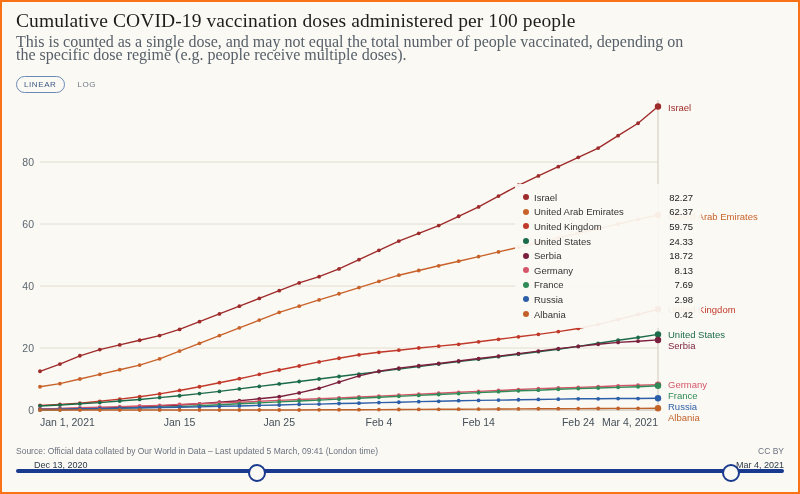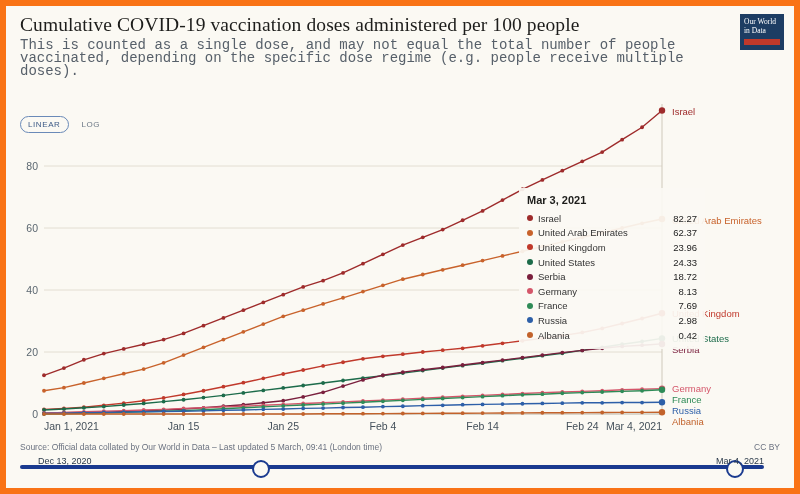--- a/index.html
+++ b/index.html
@@ -1,60 +1,55 @@
 <!DOCTYPE html>
 <html><head>
 <meta charset="utf-8">
 <style>
   html,body{margin:0;padding:0;background:#ffffff;}
   body{width:800px;height:494px;font-family:"Liberation Sans",sans-serif;}
-  #frame{position:relative;width:800px;height:494px;box-sizing:border-box;border:6px solid #f97316;background:#fbf9f3;overflow:hidden;}
+  #frame{position:relative;width:800px;height:494px;box-sizing:border-box;border:2px solid #f97316;background:#fbf9f3;overflow:hidden;}
   .title{position:absolute;left:14px;top:8px;font-family:"Liberation Serif",serif;font-size:19.5px;color:#1d1d1b;letter-spacing:.1px;}
-  .subtitle{position:absolute;left:14px;top:33px;width:680px;font-size:14px;line-height:13px;color:#57606a;font-family:Liberation Mono, monospace;}
+  .subtitle{position:absolute;left:14px;top:33px;width:680px;font-size:16px;line-height:13px;color:#57606a;font-family:Liberation Serif, serif;}
   .owid{position:absolute;right:10px;top:8px;width:44px;height:36px;background:#1d3d63;color:#fff;font-size:7.5px;line-height:9px;padding:3px 3px 0 4px;box-sizing:border-box;font-family:"Liberation Serif",serif;}
   .owid .bar{position:absolute;left:4px;right:4px;bottom:5px;height:6px;background:#c0392b;}
   .toggles{position:absolute;left:14px;top:74px;display:flex;gap:6px;align-items:center;}
-  .tg{font-size:8px;letter-spacing:.6px;padding:3px 7px;border-radius:9px;color:#5b6b82;margin-top:36px;}
+  .tg{font-size:8px;letter-spacing:.6px;padding:3px 7px;border-radius:9px;color:#5b6b82;}
   .tg.active{border:1px solid #6a8ab8;color:#3c5a86;background:#fbf9f3;}
   .tg.inactive{color:#6b7785;}
   .plot{position:absolute;left:14px;top:92px;width:772px;height:344px;}
   svg{display:block;}
   .axis-label{font-size:10.5px;fill:#5b6770;font-family:"Liberation Sans",sans-serif;}
   .xlabel{font-size:10.5px;fill:#44505a;font-family:"Liberation Sans",sans-serif;}
   .gridline{stroke:#e3ded2;stroke-width:1;}
   .zeroline{stroke:#b9b3a4;stroke-width:1;}
   .vline{stroke:#cfc9bb;stroke-width:1;}
   .serieslabel{font-size:9.5px;font-family:"Liberation Sans",sans-serif;}
   .tooltip{position:absolute;left:513px;top:182px;width:186px;background:rgba(251,249,243,.93);padding:6px 8px 7px 8px;box-sizing:border-box;}
   .tt-date{font-size:11px;font-weight:bold;color:#1d1d1b;margin-bottom:5px;font-family:"Liberation Sans",sans-serif;}
   .tt-row{display:flex;align-items:center;font-size:9.5px;color:#333;height:14.6px;}
   .tt-dot{width:6px;height:6px;border-radius:50%;margin-right:5px;flex:0 0 auto;}
   .tt-name{flex:1 1 auto;white-space:nowrap;}
   .tt-val{flex:0 0 auto;text-align:right;width:34px;color:#222;}
   .source{position:absolute;left:14px;bottom:36px;font-size:8.5px;color:#6b7280;margin-top:32px;}
   .cc{position:absolute;right:14px;bottom:36px;font-size:8.5px;color:#6b7280;text-align:right;}
-  .slider{position:absolute;left:14px;right:30px;bottom:8px;height:24px;text-align:center;}
+  .slider{position:absolute;left:14px;right:14px;bottom:8px;height:24px;text-align:center;}
   .track{position:absolute;left:0;right:0;top:9px;height:4px;background:#1a3a8f;border-radius:2px;}
   .handle{position:absolute;top:4px;width:14px;height:14px;border-radius:50%;background:#fbf9f3;border:2px solid #1a3a8f;}
   .dates{position:absolute;top:-2px;width:100%;}
   .dt{position:absolute;font-size:9px;color:#2b3a4a;top:2px;}
 </style>
 </head>
 <body>
 
 <div id="frame">
 
   <div class="title">Cumulative COVID-19 vaccination doses administered per 100 people</div>
   <div class="subtitle">This is counted as a single dose, and may not equal the total number of people vaccinated, depending on the specific dose regime (e.g. people receive multiple doses).</div>
 
-  <div class="owid">
-    <div>Our World</div>
-    <div>in Data</div>
-    <div class="bar"></div>
-  </div>
 
   <div class="toggles">
     <div class="tg active">LINEAR</div>
     <div class="tg inactive">LOG</div>
   </div>
 
   <div class="plot">
     <svg id="chart-svg" width="772" height="344">
         <line x1="24" x2="642" y1="316" y2="316" class="zeroline"></line>
         <text x="18" y="320" text-anchor="end" class="axis-label">0</text>
@@ -404,36 +399,35 @@
         <g>
           <text x="652" y="316.39" class="serieslabel" fill="#2d5fa8">Russia</text>
         </g>
         <g>
           <text x="652" y="327.39" class="serieslabel" fill="#c2622b">Albania</text>
         </g>
       </svg>
   </div>
 
   <div class="tooltip">
-    <div class="tt-date">Mar 3, 2021</div>
     <div id="tt-rows">
         <div class="tt-row">
           <span class="tt-dot" style="background: rgb(158, 43, 43);"></span>
           <span class="tt-name">Israel</span>
           <span class="tt-val">82.27</span>
         </div>
         <div class="tt-row">
           <span class="tt-dot" style="background: rgb(200, 98, 43);"></span>
           <span class="tt-name">United Arab Emirates</span>
           <span class="tt-val">62.37</span>
         </div>
         <div class="tt-row">
           <span class="tt-dot" style="background: rgb(192, 57, 43);"></span>
           <span class="tt-name">United Kingdom</span>
-          <span class="tt-val">23.96</span>
+          <span class="tt-val">59.75</span>
         </div>
         <div class="tt-row">
           <span class="tt-dot" style="background: rgb(28, 107, 74);"></span>
           <span class="tt-name">United States</span>
           <span class="tt-val">24.33</span>
         </div>
         <div class="tt-row">
           <span class="tt-dot" style="background: rgb(122, 31, 61);"></span>
           <span class="tt-name">Serbia</span>
           <span class="tt-val">18.72</span>

